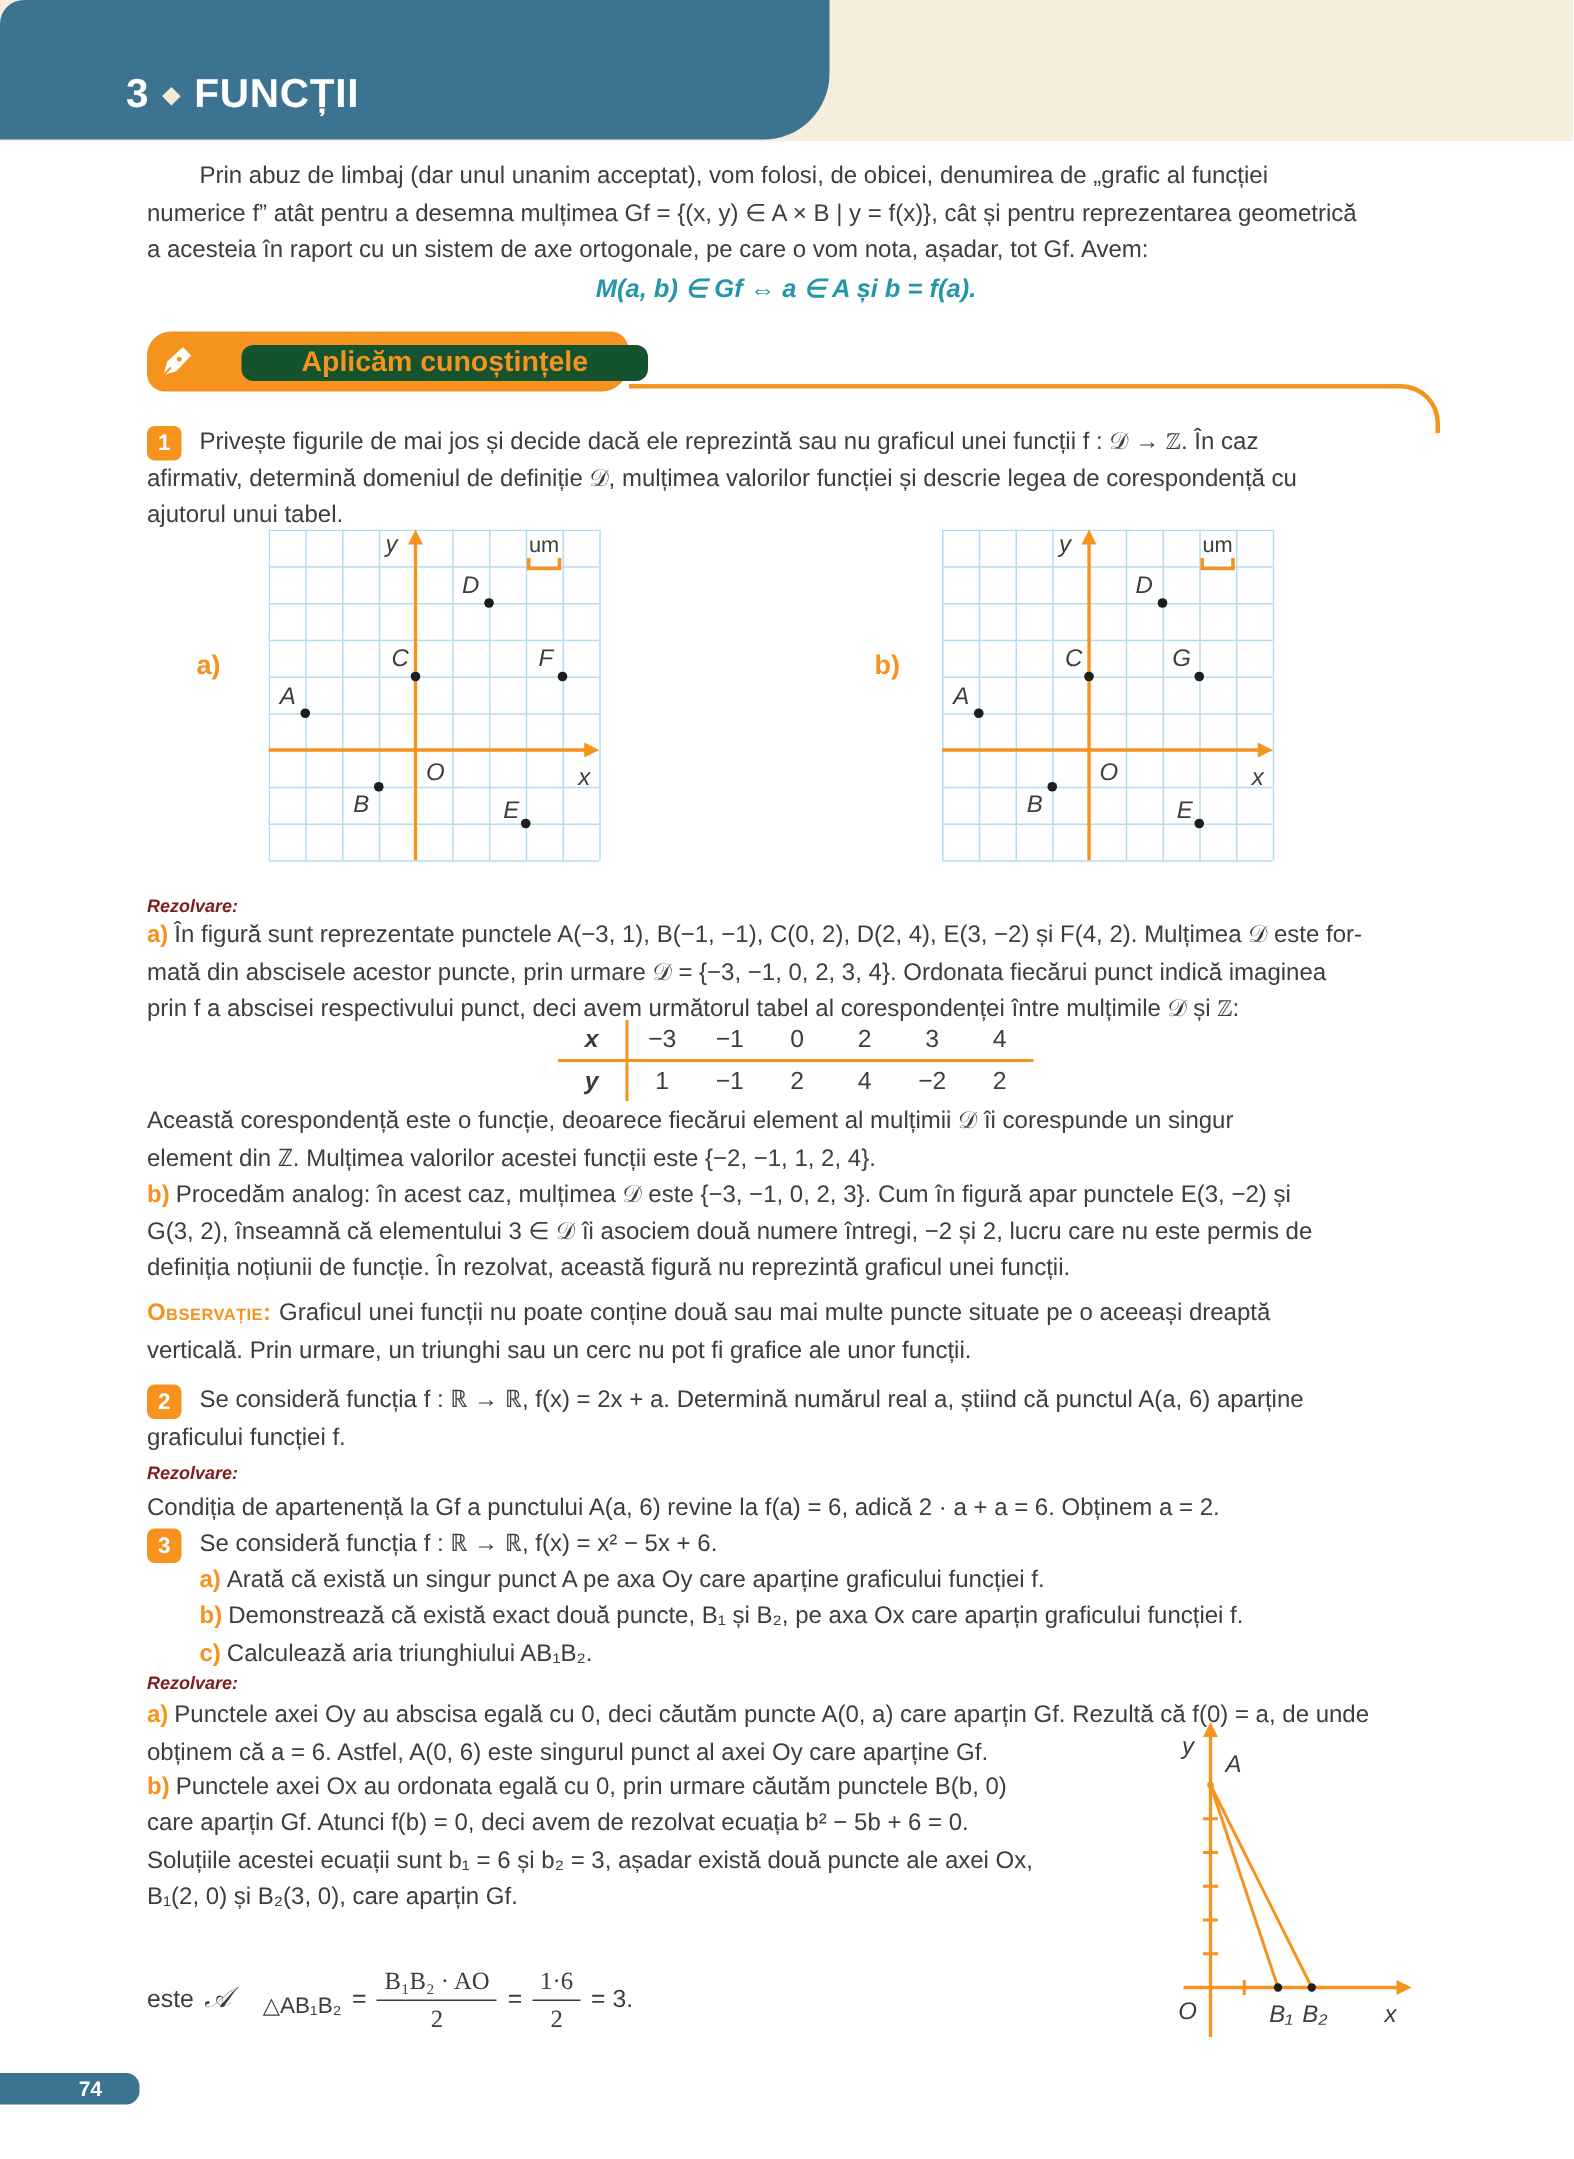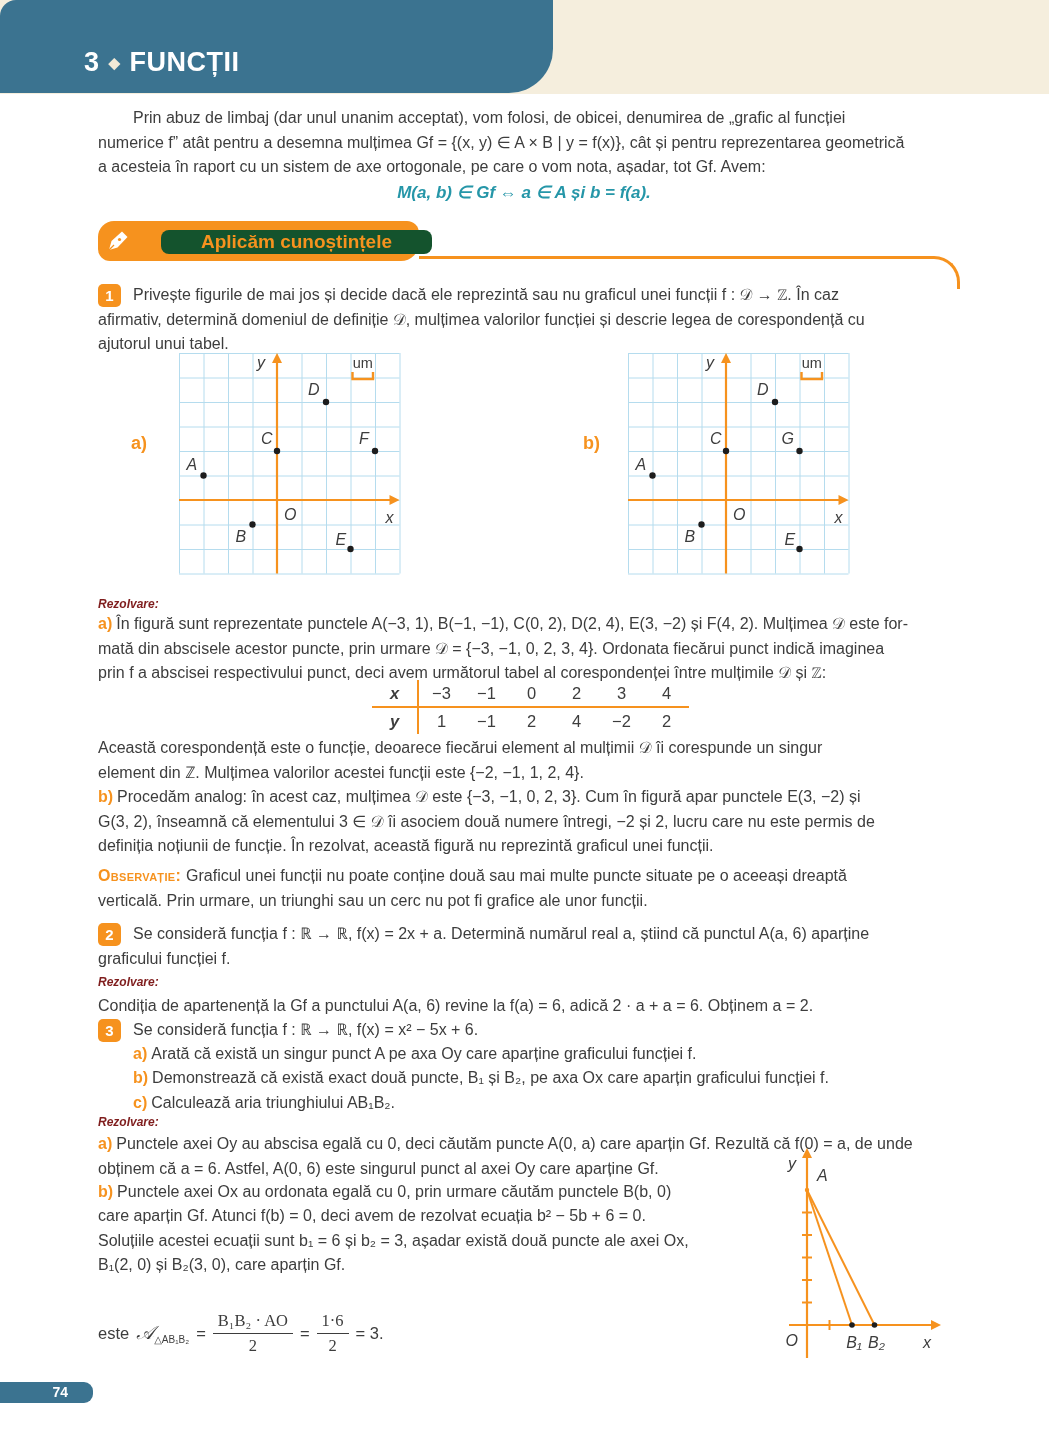--- a/index.html
+++ b/index.html
@@ -42,21 +42,21 @@
   .trow{display:flex;height:26px;align-items:center;}
   .trow.first{border-bottom:2px solid #f6921e;}
   .tcell{width:45px;text-align:center;}
   .tcell.h{border-right:2px solid #f6921e;font-weight:bold;font-style:italic;height:26px;line-height:26px;}
   
   .frm{position:absolute;left:98px;top:1310px;display:flex;align-items:center;gap:7px;font-size:16.5px;}
   .frac{display:inline-flex;flex-direction:column;align-items:center;line-height:22px;font-family:Liberation Serif, serif;}
   .frac .num{border-bottom:1.5px solid #3d3d3d;padding:0 5px 1px;}
   .frac .den{padding-top:1px;}
   .scriptA{font-family:"DejaVu Serif",serif;font-style:italic;font-size:19px;}
-  .frm sub{font-size:10px;}
+  .frm sub{font-size:15px;margin-left:21px;}
   
   .pagenum{position:absolute;left:0;top:1382px;width:93px;height:21px;background:#3b7390;
            border-radius:0 9px 9px 0;color:#ffffff;font-weight:bold;font-size:14px;
            text-align:right;line-height:21px;padding-right:25px;box-sizing:border-box;}
 </style>
 </head>
 <body>
 
 <div class="page">
 

